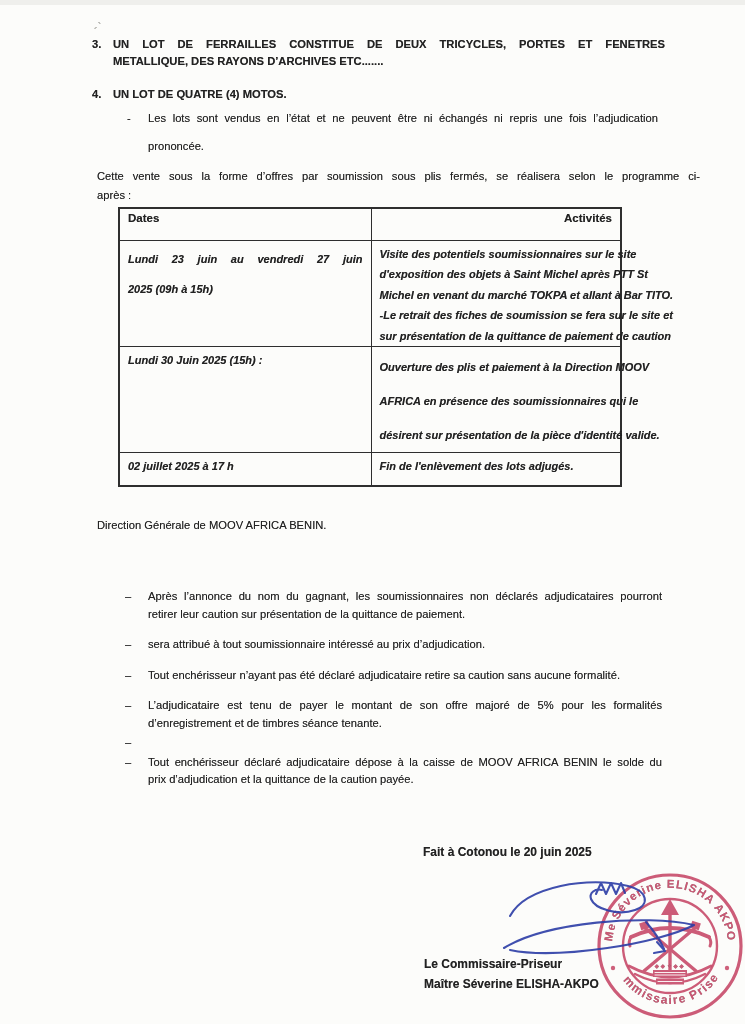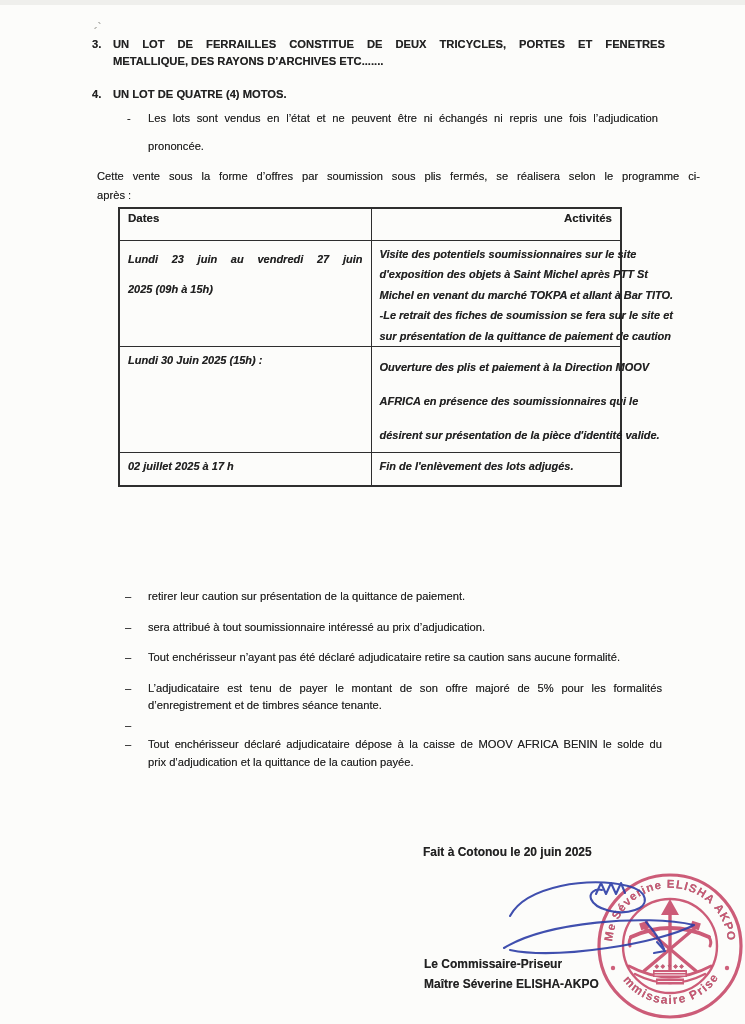--- a/index.html
+++ b/index.html
@@ -124,26 +124,28 @@
         </td>
         <td class="cell row3">
           <div class="line">Fin de l'enlèvement des lots adjugés.</div>
         </td>
       </tr>
     </tbody>
       </table>
   </div>
 
   <div class="abs nb" style="left:97px;top:516px;">
+    <div class="line">Direction Générale de MOOV AFRICA BENIN.</div>
   </div>
 
   <div class="abs bullets" style="left:125px;top:588px;">
     <div class="bullet">
       <div class="mk">–</div>
       <div class="txt">
+        <div class="line fl">Après l’annonce du nom du gagnant, les soumissionnaires non déclarés adjudicataires pourront</div>
         <div class="line">retirer leur caution sur présentation de la quittance de paiement.</div>
       </div>
     </div>
     <div class="bullet">
       <div class="mk">–</div>
       <div class="txt">
         <div class="line">sera attribué à tout soumissionnaire intéressé au prix d’adjudication.</div>
       </div>
     </div>
     <div class="bullet">

